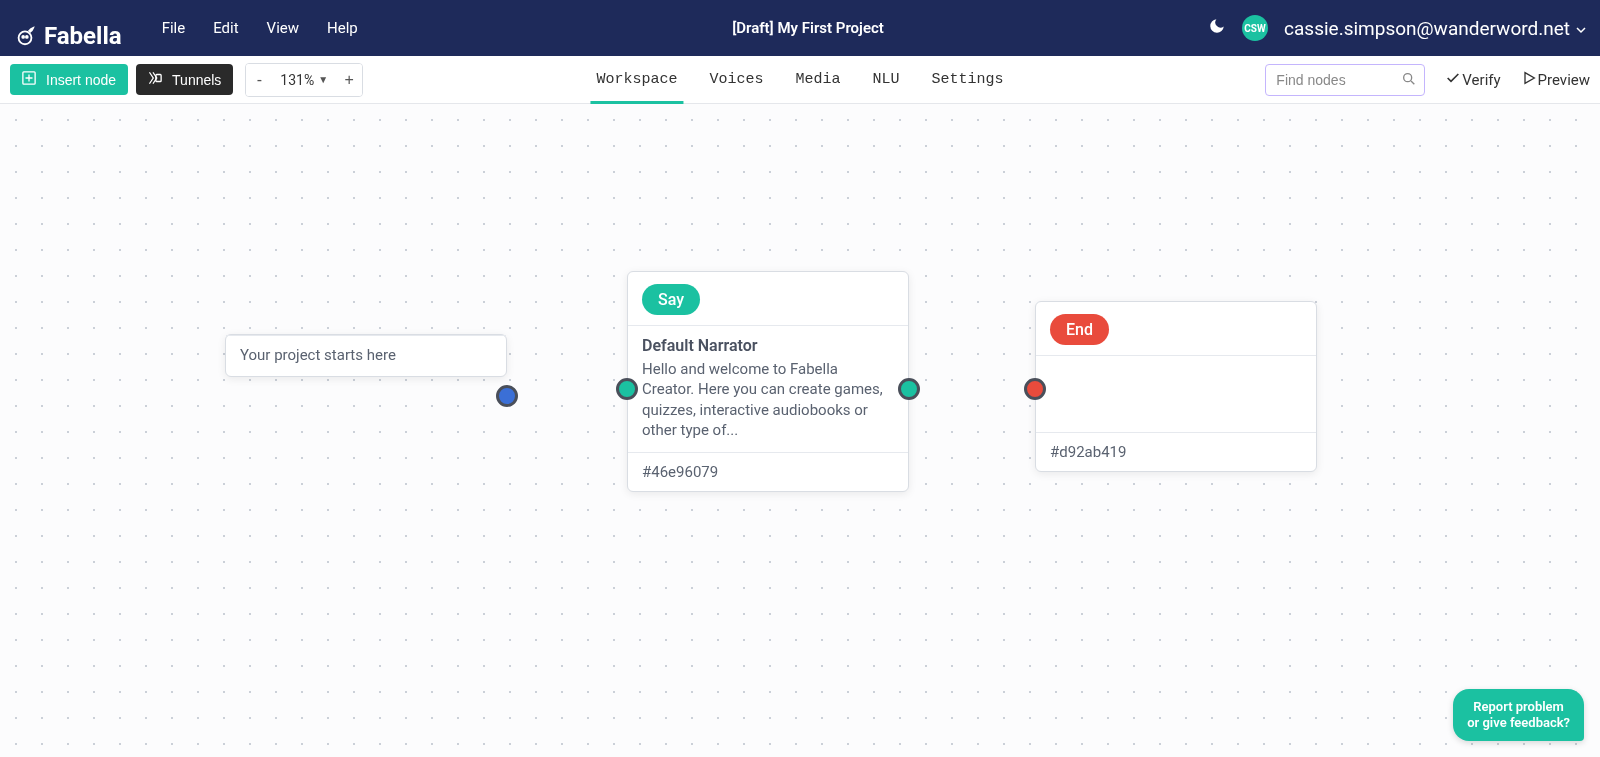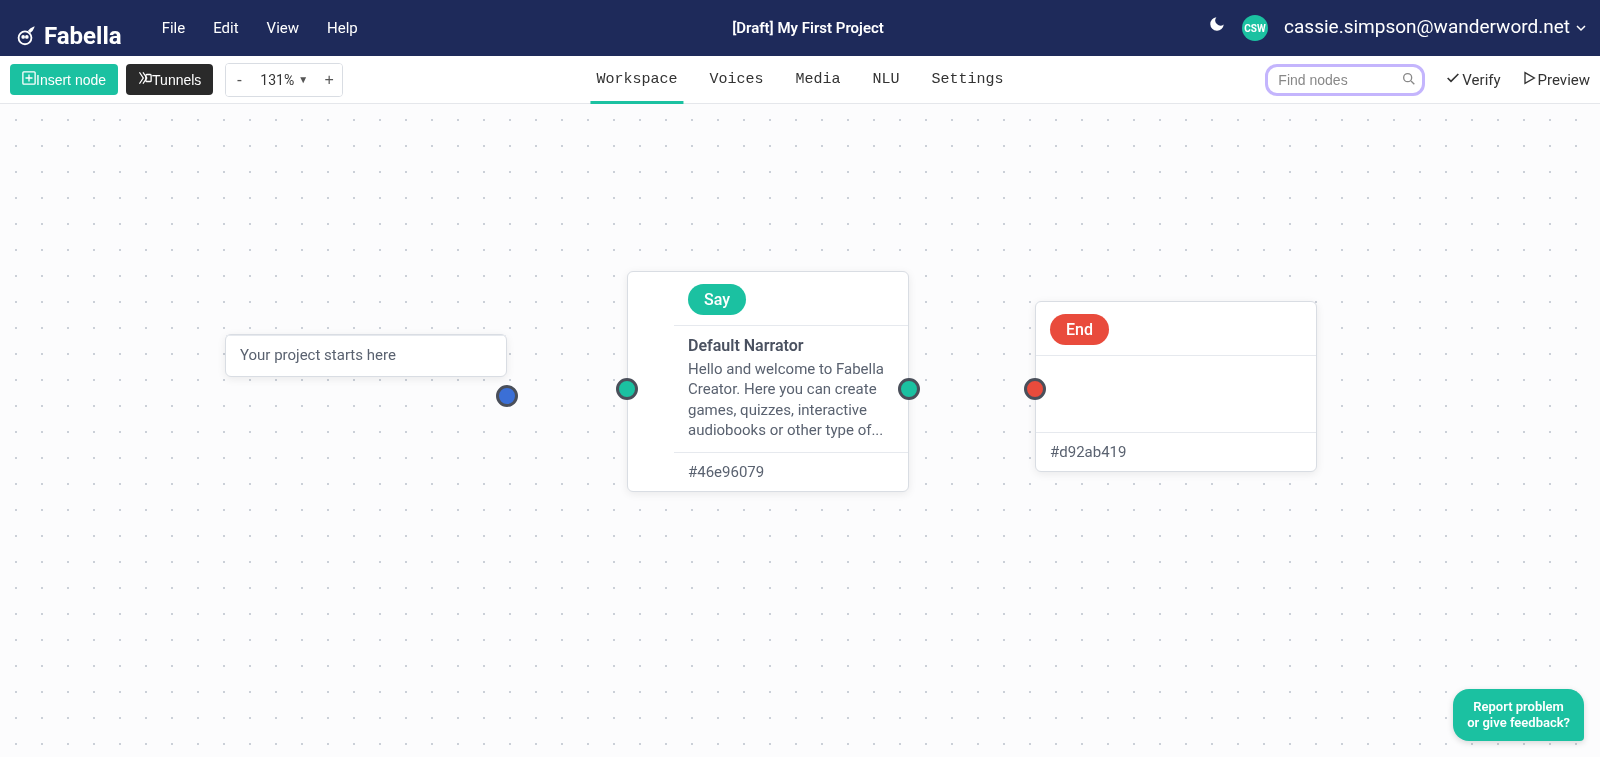--- a/index.html
+++ b/index.html
@@ -6,40 +6,40 @@
   html, body { width: 100%; height: 100%; font-family: -apple-system, BlinkMacSystemFont, "Segoe UI", Roboto, "Helvetica Neue", Arial, sans-serif; background: #fff; color: #333; }
   body { display: flex; flex-direction: column; }
 
   
   .header { background: #1e2a5a; color: #fff; height: 56px; display: flex; align-items: center; padding: 0 14px; }
   .brand { display: flex; align-items: center; gap: 8px; font-size: 24px; font-weight: 700; margin-right: 40px; margin-top: 16px; }
   .brand svg { display:block; }
   .menu { display: flex; gap: 28px; font-size: 15px; }
   .menu span { cursor: pointer; }
   .project-title { position:absolute; left:50%; transform:translateX(-50%); font-size: 15px; font-weight: 600; color: #fff; margin-left: 8px; }
-  .header-right { margin-left: auto; display: flex; align-items: flex-start; gap: 16px; }
+  .header-right { margin-left: auto; display: flex; align-items: center; gap: 16px; }
   .avatar { width: 26px; height: 26px; border-radius: 50%; background: #1bc1a1; display:flex; align-items:center; justify-content:center; font-size:10px; font-weight:700; color:#fff; }
   .user-email { font-size: 19px; display:flex; align-items:center; gap:6px; cursor:pointer; }
 
   
   .toolbar { height: 48px; border-bottom: 1px solid #e5e7eb; background:#fff; display:flex; align-items:center; padding: 0 10px; gap:8px; position:relative; }
-  .btn { display:inline-flex; align-items:center; gap:0; padding: 7px 12px; border-radius:4px; font-size:14px; cursor:pointer; border:none; white-space:nowrap; }
+  .btn { display:inline-flex; align-items:center; gap:10px; padding: 7px 12px; border-radius:4px; font-size:14px; cursor:pointer; border:none; white-space:nowrap; }
   .btn-insert { background:#1bc1a1; color:#fff; }
   .btn-tunnels { background:#2a2a2a; color:#fff; }
   .zoom { margin-left:4px; border:1px solid #d9dde3; border-radius:4px; height:34px; display:flex; align-items:center; overflow:hidden; }
   .zoom button { background:#fff; border:none; width:26px; height:100%; font-size:16px; color:#555; cursor:pointer; }
   .zoom .val { padding:0 8px; font-size:14px; color:#333; display:flex; align-items:center; gap:4px; }
 
   .tabs { position:absolute; left:50%; transform:translateX(-50%); display:flex; gap:32px; height:100%;font-family:Liberation Mono, monospace; }
   .tab { display:flex; align-items:center; font-size:15px; color:#333; cursor:pointer; position:relative; }
   .tab.active::after { content:""; position:absolute; left:-6px; right:-6px; bottom:-1px; height:3px; background:#1bc1a1; }
 
   .toolbar-right { margin-left:auto; display:flex; align-items:center; gap:20px; }
   .search-wrap { position:relative; }
-  .search-wrap input { width:160px; height:32px; border:3px solid #c4b5fd; border-radius:12px; padding:0 30px 0 10px; font-size:14px; color:#555; }
+  .search-wrap input { width:160px; height:32px; border:1px solid #c4b5fd; border-radius:4px; padding:0 30px 0 10px; font-size:14px; color:#555; }
   .search-wrap .sicn { position:absolute; right:8px; top:7px; color:#888; }
   .tb-action { display:flex; align-items:center; gap:1px; font-size:15px; color:#333; cursor:pointer; }
 
   
   .canvas { flex:1; position:relative; background:#fcfcfd;
     background-image: radial-gradient(#cbd0d8 1.1px, transparent 1.1px);
     background-size: 26px 26px;
     background-position: 3px 3px;
     overflow:hidden;
   }
@@ -187,21 +187,21 @@
     <path d="M 505 290 L 625 283" stroke="#4a4f5a" stroke-width="5" fill="none" stroke-linecap="round"></path>
     <path d="M 908 283 L 1034 283" stroke="#4a4f5a" stroke-width="5" fill="none" stroke-linecap="round"></path>
   </svg>
 
   <div class="node" style="left:225px; top:230px; width:282px;">
     <div class="divider"></div>
     <div class="body"><span>Your project starts here</span></div>
     <div class="port out port-blue" style="top:50px;"></div>
   </div>
 
-  <div class="node" style="left:627px; top:167px; width:282px;padding-left:46px;">
+  <div class="node" style="left:627px; top:167px; width:282px;">
     <div class="hdr"><span class="pill pill-say">Say</span></div>
     <div class="divider"></div>
     <div class="body">
       <div class="sub">Default Narrator</div>
       <div class="desc">Hello and welcome to Fabella Creator. Here you can create games, quizzes, interactive audiobooks or other type of...</div>
     </div>
     <div class="foot">#46e96079</div>
     <div class="port in port-green" style="top:106px;"></div>
     <div class="port out port-green" style="top:106px;"></div>
   </div>

